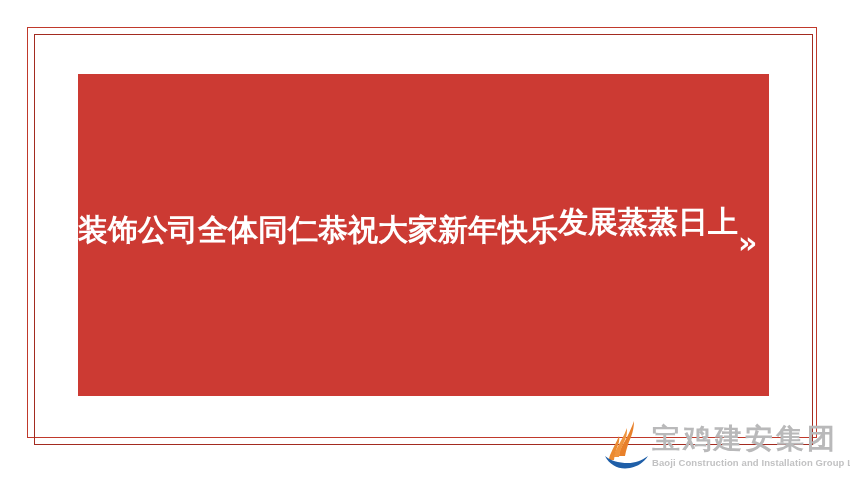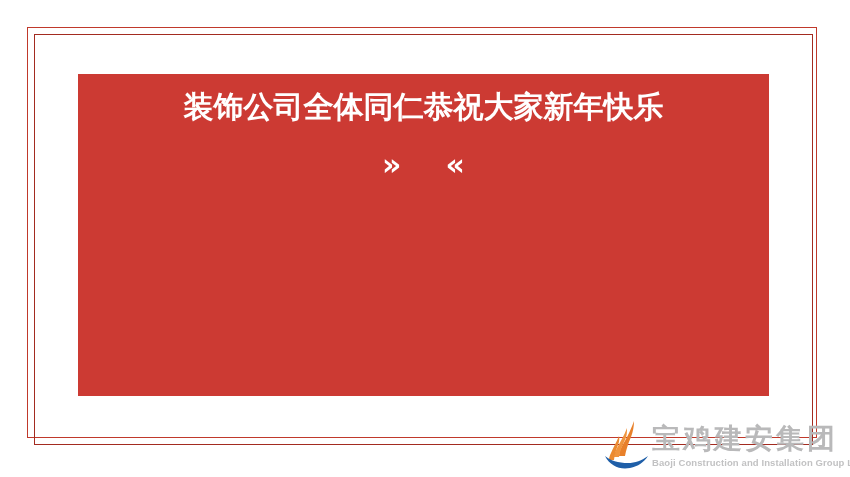--- a/index.html
+++ b/index.html
@@ -53,21 +53,21 @@
     overflow: hidden;
   }
 
   .panel-text {
     position: absolute;
     left: 0;
     top: 0;
     width: 100%;
     height: 100%;
     display: flex;
-    flex-direction: column;
+    flex-direction: row;
     align-items: center;
     padding-top: 18px;
     box-sizing: border-box;
   }
 
   .line {
     color: #ffffff;
     font-family: "DejaVu Sans", "Liberation Sans", sans-serif;
     font-weight: 700;
     line-height: 1.0;
@@ -149,20 +149,21 @@
 
   <div class="frame-outer"></div>
   <div class="frame-inner"></div>
 
   <div class="panel">
     <div class="panel-text">
 
       <div class="line line-1">装饰公司全体同仁恭祝大家新年快乐</div>
 
 
+      <div class="line line-3">发展蒸蒸日上</div>
 
       <div class="line-thanks">
         <span class="chev chev-left">»</span>
         <span class="chev chev-right">«</span>
       </div>
 
     </div>
   </div>
 
   <div class="logo">

